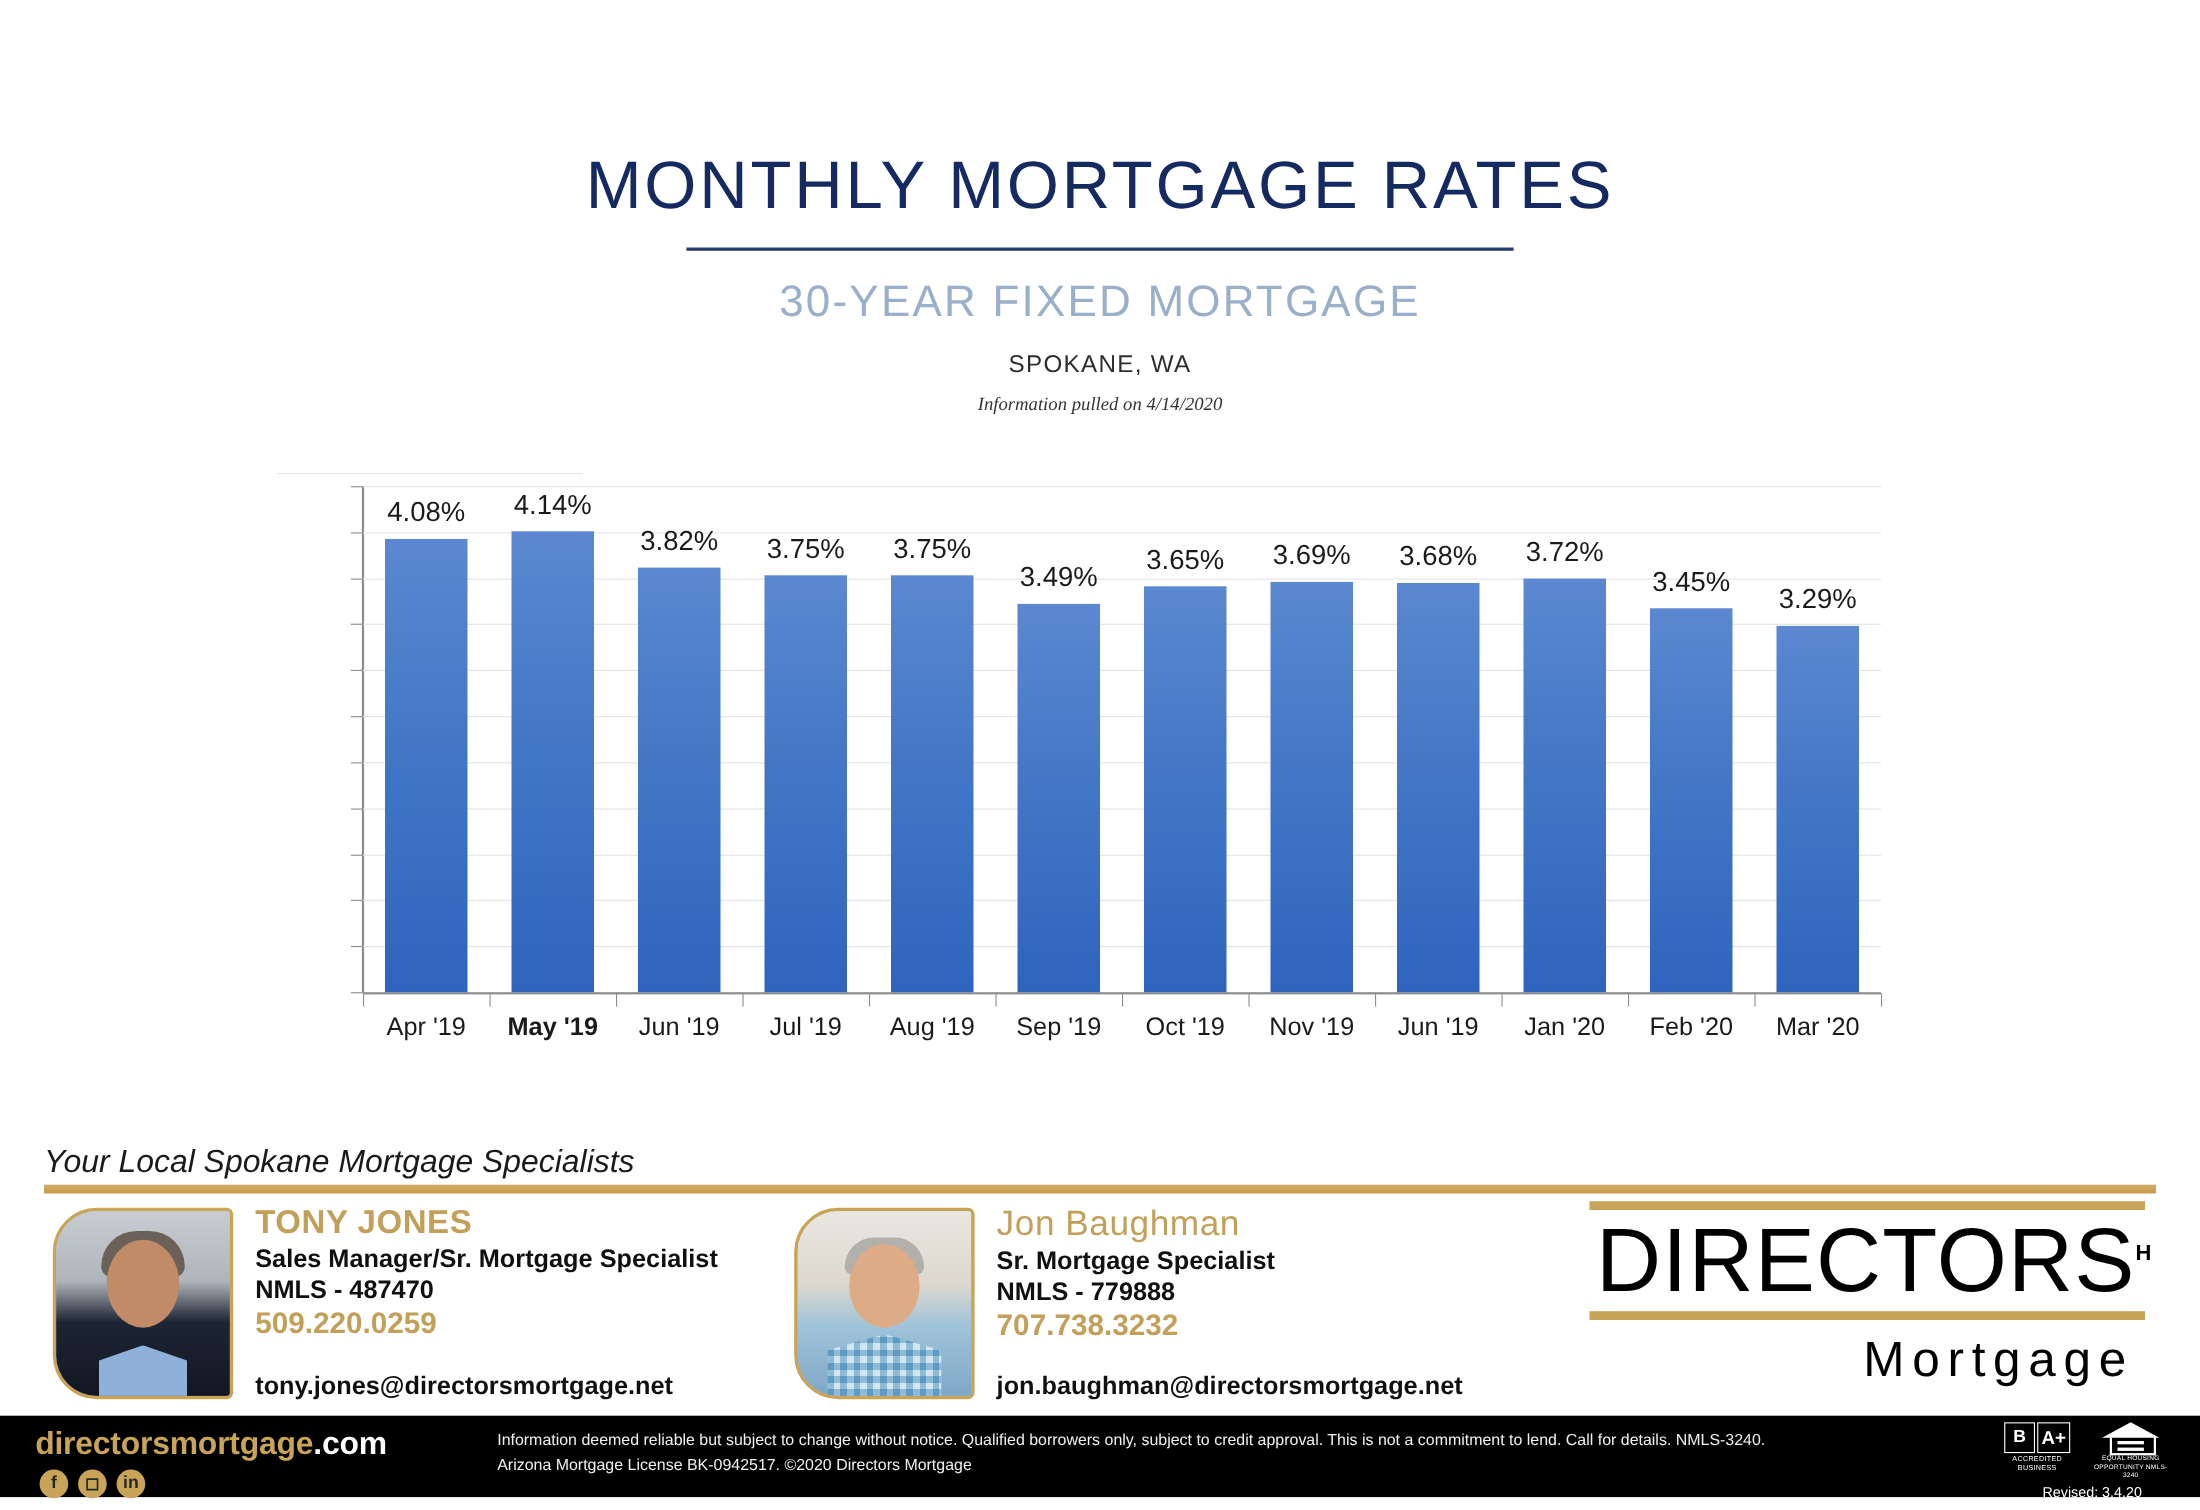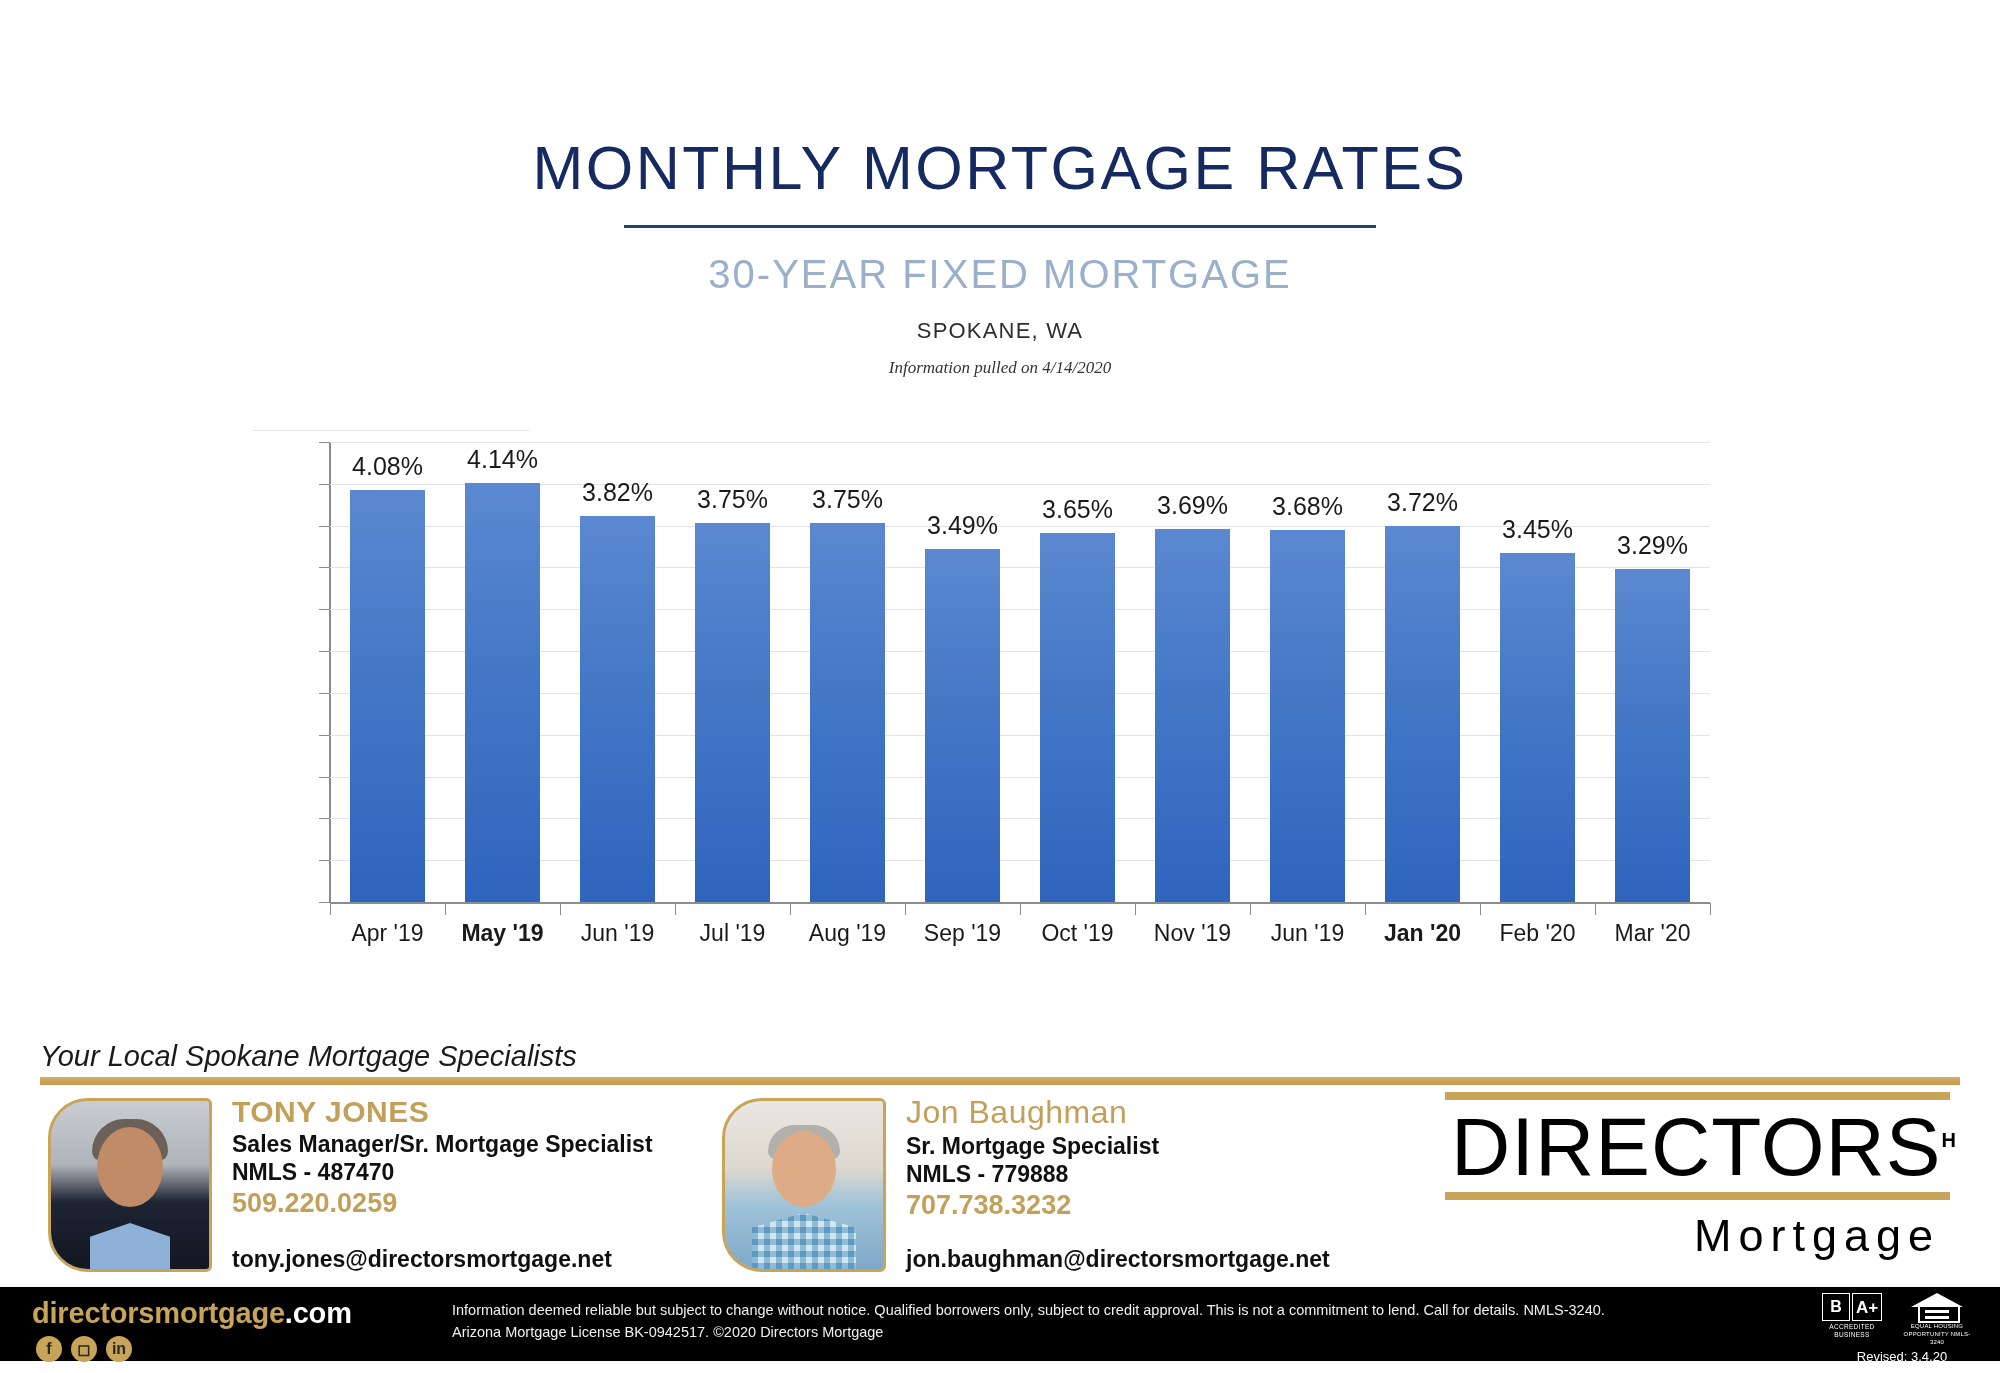--- a/index.html
+++ b/index.html
@@ -278,21 +278,21 @@
       <div class="bar-label" style="left: 792.5px; width: 140px; top: 51px;">3.69%</div>
       <div class="xtick" style="left: 805px;"></div>
       <div class="xlabel" style="left: 792.5px; width: 140px;">Nov '19</div>
       <div class="bar" style="left: 939.55px; width: 75.9px; height: 372px;"></div>
       <div class="bar-label" style="left: 907.5px; width: 140px; top: 52px;">3.68%</div>
       <div class="xtick" style="left: 920px;"></div>
       <div class="xlabel" style="left: 907.5px; width: 140px;">Jun '19</div>
       <div class="bar" style="left: 1054.55px; width: 75.9px; height: 376px;"></div>
       <div class="bar-label" style="left: 1022.5px; width: 140px; top: 48px;">3.72%</div>
       <div class="xtick" style="left: 1035px;"></div>
-      <div class="xlabel" style="left: 1022.5px; width: 140px; font-weight: bold;">Jan '20</div>
+      <div class="xlabel" style="left: 1022.5px; width: 140px;">Jan '20</div>
       <div class="bar" style="left: 1169.55px; width: 75.9px; height: 349px;"></div>
       <div class="bar-label" style="left: 1137.5px; width: 140px; top: 75px;">3.45%</div>
       <div class="xtick" style="left: 1150px;"></div>
       <div class="xlabel" style="left: 1137.5px; width: 140px;">Feb '20</div>
       <div class="bar" style="left: 1284.55px; width: 75.9px; height: 333px;"></div>
       <div class="bar-label" style="left: 1252.5px; width: 140px; top: 91px;">3.29%</div>
       <div class="xtick" style="left: 1265px;"></div>
       <div class="xlabel" style="left: 1252.5px; width: 140px;">Mar '20</div>
       <div class="xtick" style="left: 1380px;"></div>
     </div>

